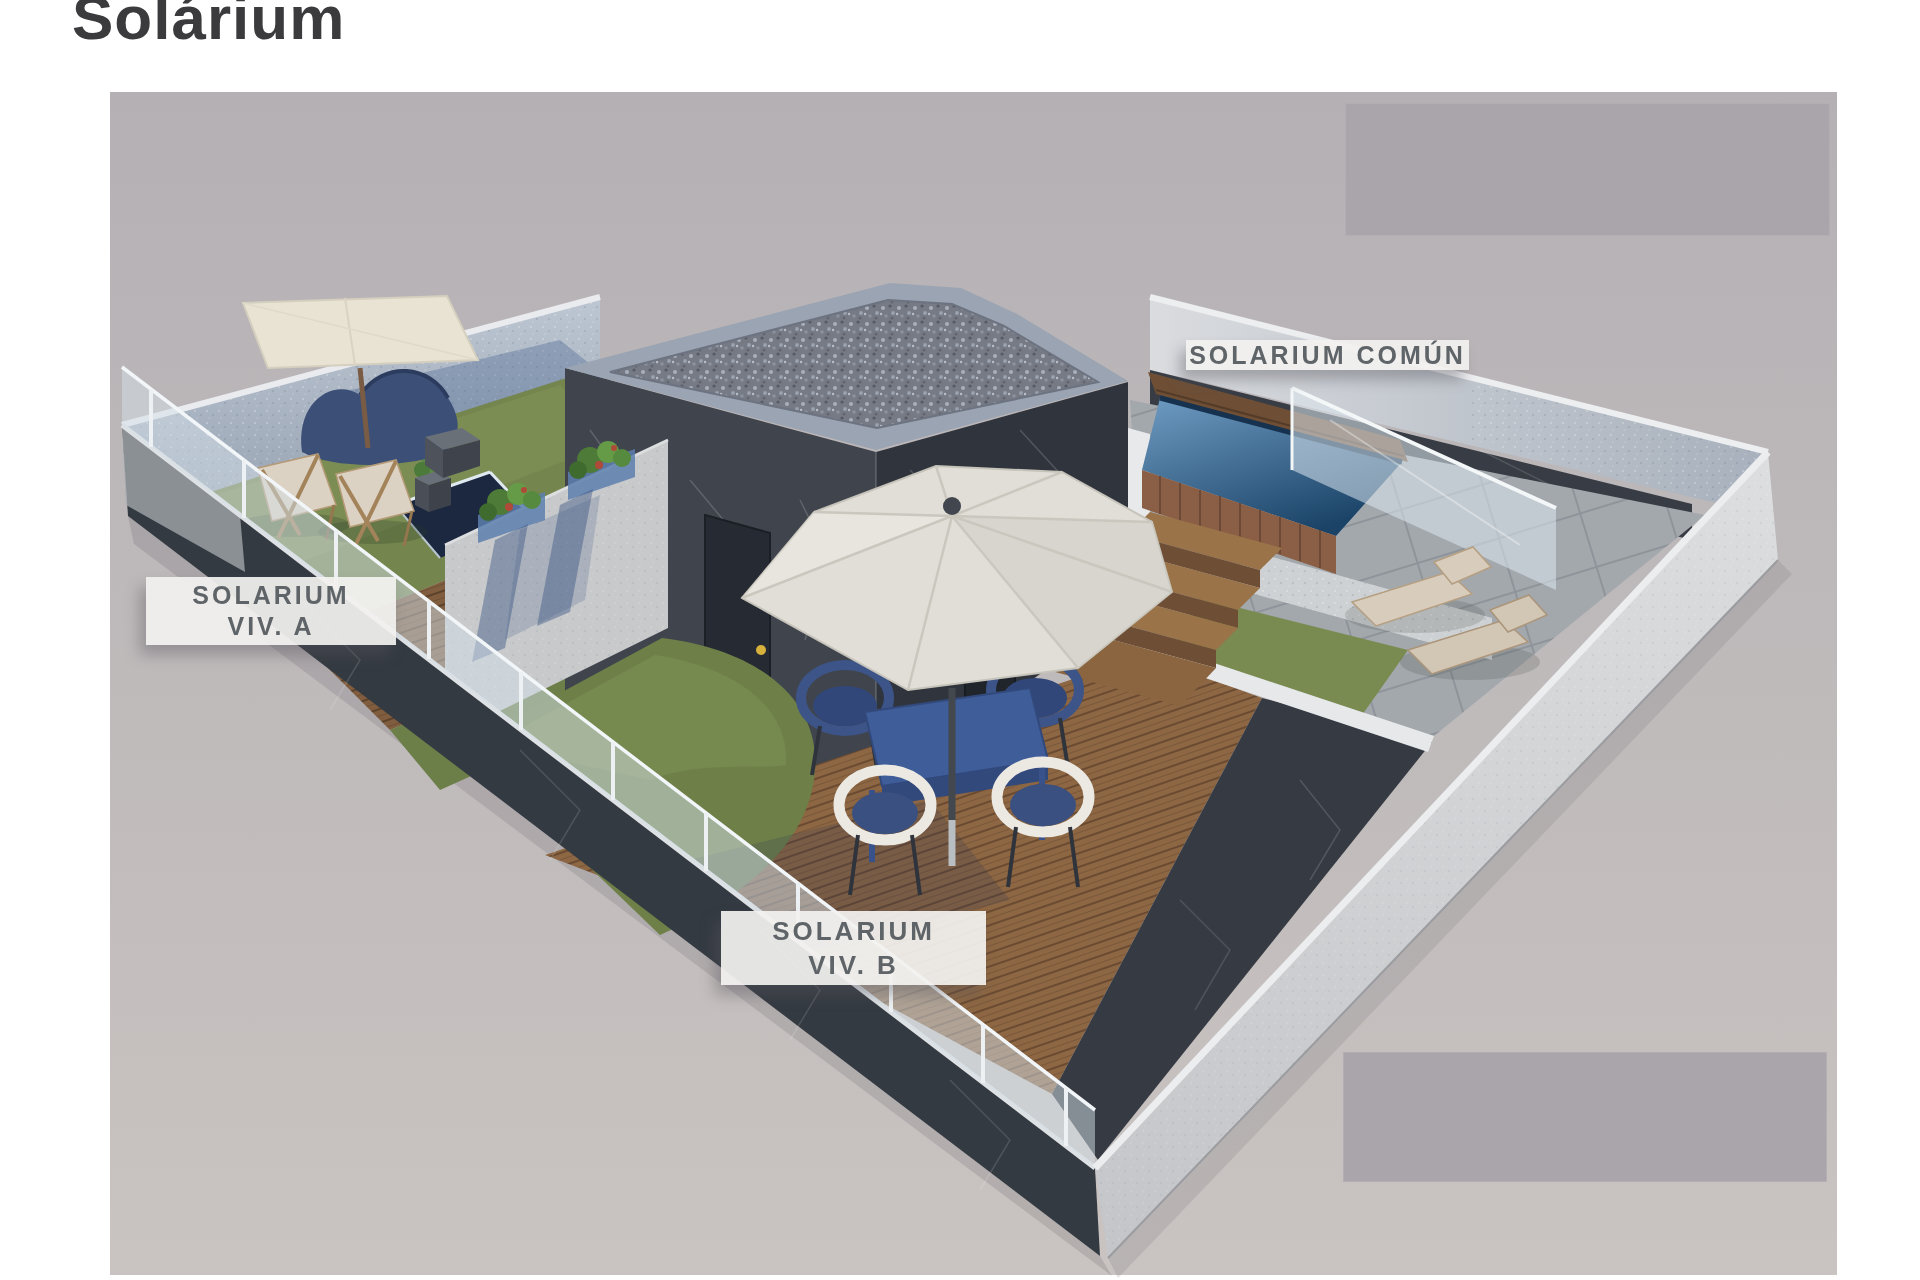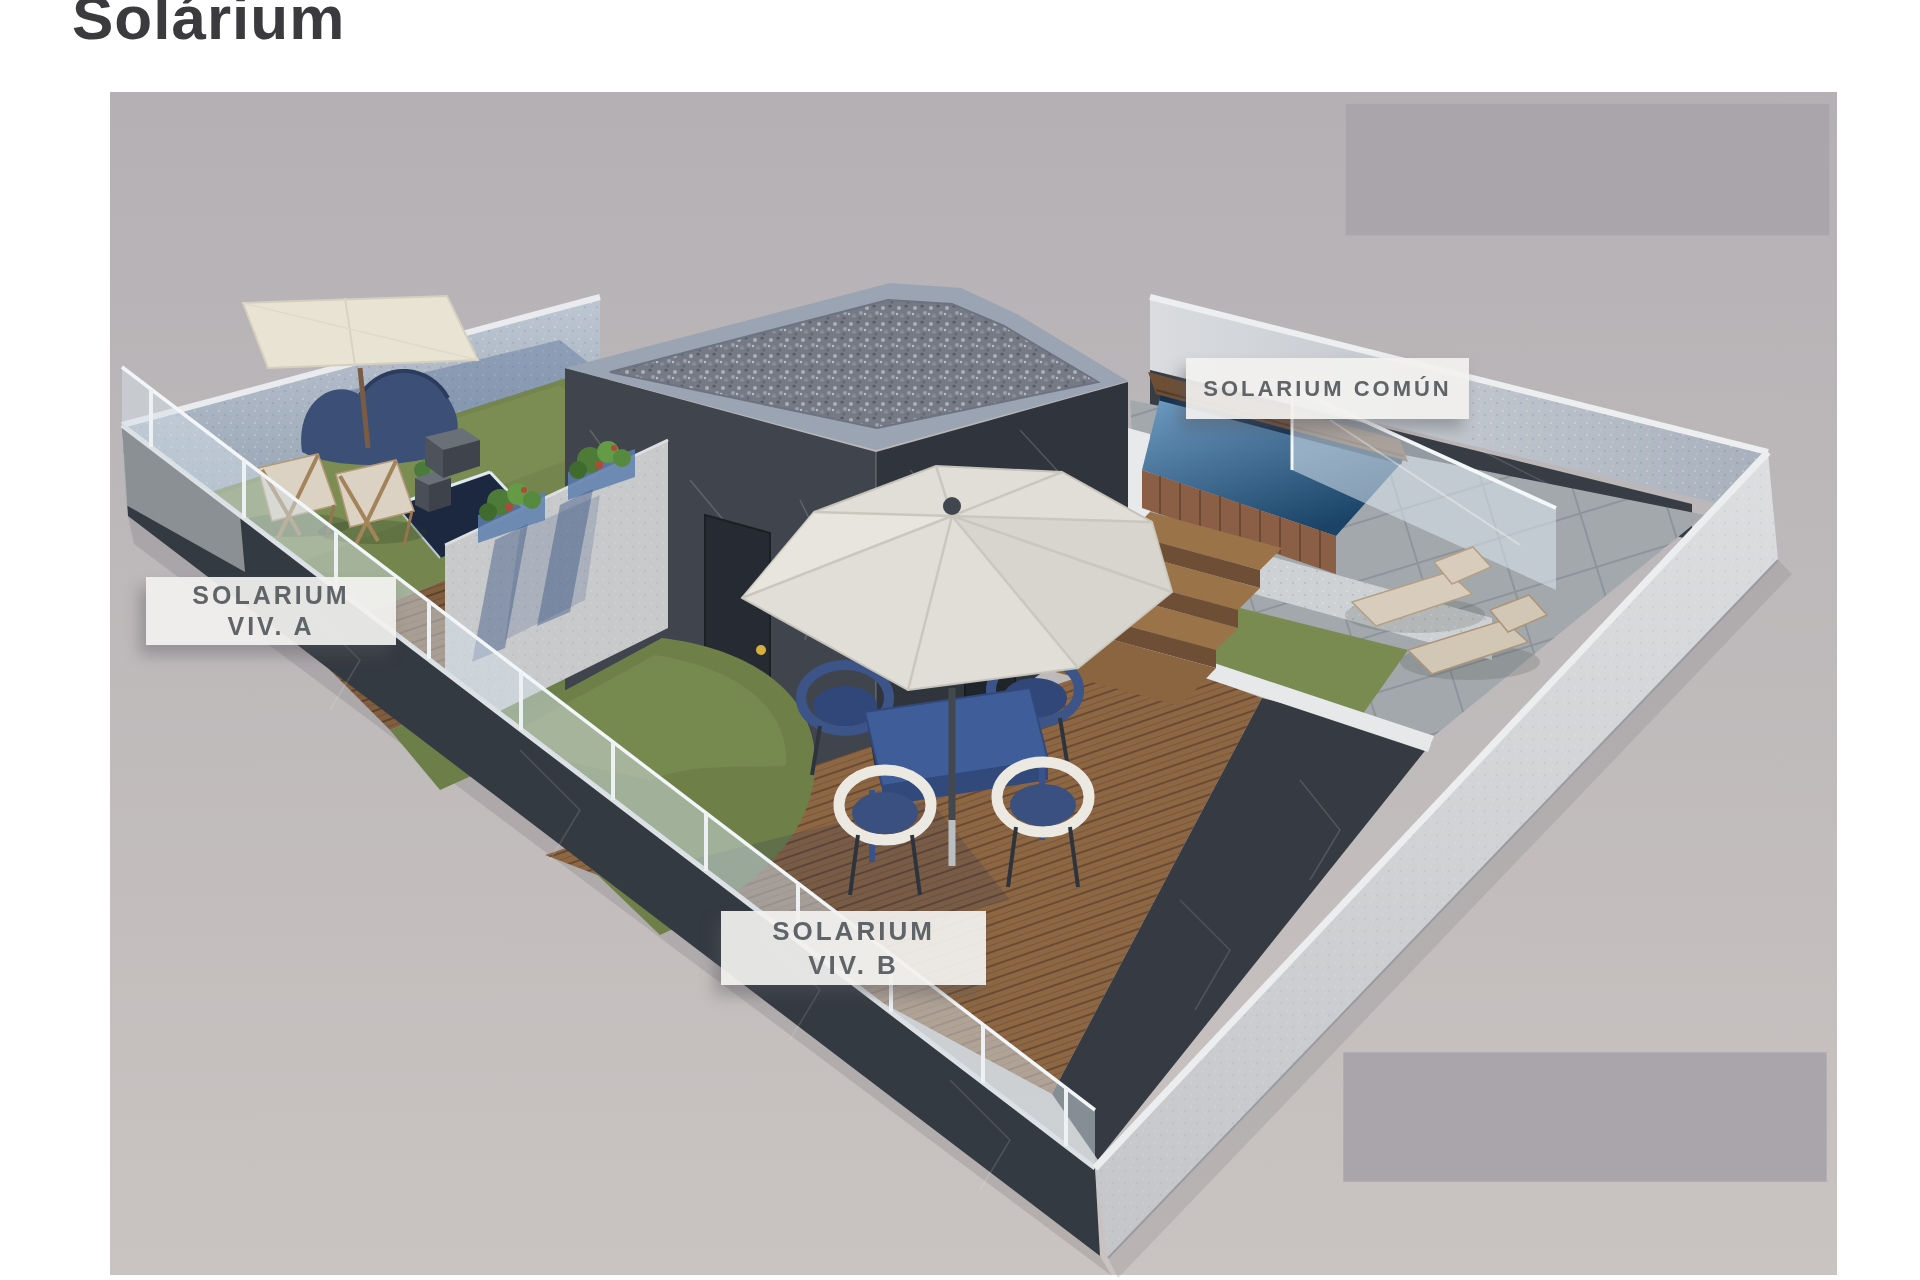--- a/index.html
+++ b/index.html
@@ -14,21 +14,21 @@
   .render-canvas{position:absolute;left:0;top:0;width:1920px;height:1280px;}
   .scene-label{
     position:absolute;background:rgba(242,241,239,0.93);
     color:#5f6468;font-weight:bold;text-align:center;
     letter-spacing:3px;box-shadow:-6px 10px 14px rgba(88,85,92,0.40);
     display:flex;flex-direction:column;justify-content:center;
   }
   .scene-label span{display:block;}
   .label-viv-a{left:146px;top:577px;width:250px;height:68px;font-size:25px;line-height:31px;}
   .label-viv-b{left:721px;top:911px;width:265px;height:74px;font-size:26px;line-height:34px;}
-  .label-comun{left:1186px;top:358px;width:283px;height:61px;font-size:22px;line-height:46px;}
+  .label-comun{left:1186px;top:340px;width:283px;height:30px;font-size:25px;line-height:46px;}
   .placeholder{position:absolute;background:#a9a5aa;border:1px solid #b2aeb3;}
   .ph-top{left:1345px;top:103px;width:483px;height:131px;}
   .ph-bottom{left:1343px;top:1052px;width:482px;height:128px;}
 </style>
 </head>
 <body>
 
 <div id="stage">
 
   <h1 class="page-title">Solárium</h1>

